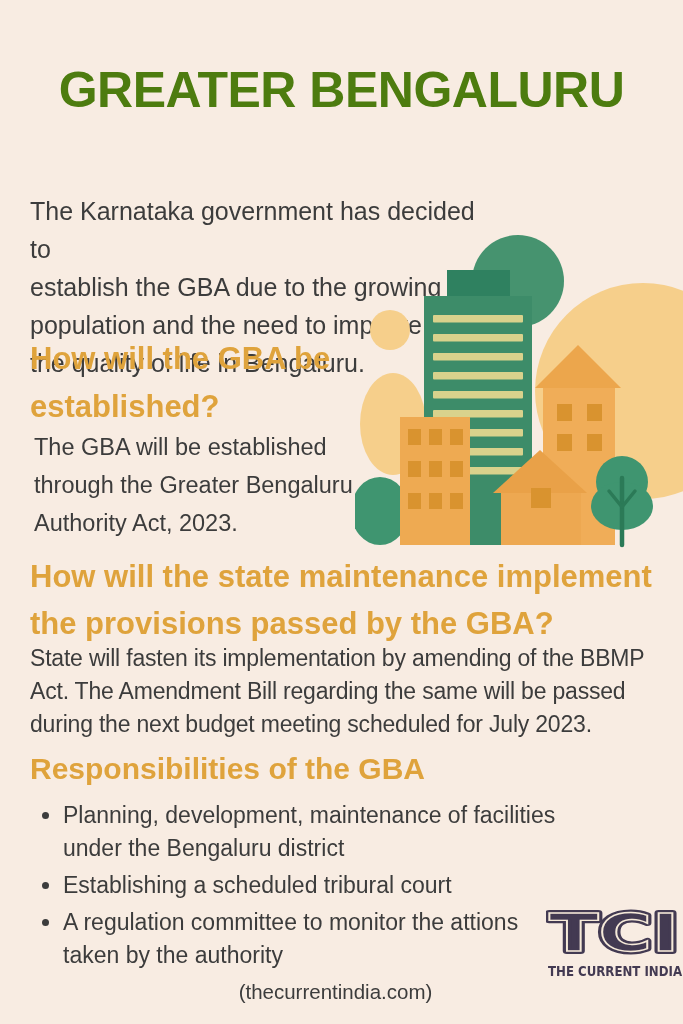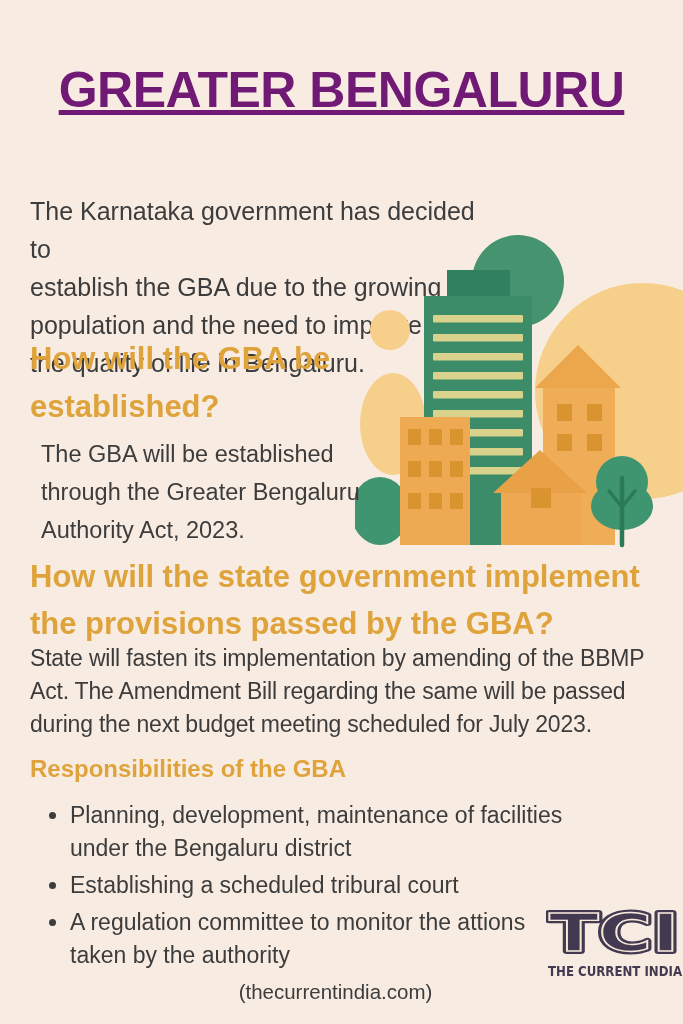--- a/index.html
+++ b/index.html
@@ -3,36 +3,36 @@
 <meta charset="utf-8">
 <style>
   html,body{margin:0;padding:0;background:#f8ece2;}
   .poster{
     position:relative;width:683px;height:1024px;overflow:hidden;
     background:#f8ece2;color:#3c3c3c;
     font-family:"Liberation Sans", sans-serif;
   }
   .title{
     position:absolute;top:26px;left:0;right:0;text-align:center;
-    color:#701a75;font-weight:800;font-size:50px;line-height:60px;letter-spacing:-0.5px;text-decoration:underline;
+    color:#4d7c0f;font-weight:800;font-size:50px;line-height:60px;letter-spacing:-0.5px;
   }
   .title span{display:block;}
   .pre{white-space:pre-line;}
   .intro{
     position:absolute;top:167px;left:30px;width:470px;
     font-size:25px;line-height:38px;
   }
   .gold-h{position:absolute;left:30px;color:#dfa33c;font-weight:700;margin:0;}
   .h-est{top:335px;font-size:31px;line-height:48px;}
-  .b-est{position:absolute;top:424px;left:30px;font-size:23.5px;line-height:38px;margin:11px;}
+  .b-est{position:absolute;top:424px;left:30px;font-size:23.5px;line-height:38px;margin:4px;}
   .h-impl{top:553px;font-size:31px;line-height:47px;}
   .b-impl{position:absolute;top:642px;left:30px;font-size:23px;line-height:33px;letter-spacing:-0.2px;margin:0;}
-  .h-resp{top:751px;font-size:24px;line-height:36px;}
+  .h-resp{top:751px;font-size:30px;line-height:36px;}
   .bullets{
-    position:absolute;top:799px;left:44px;width:560px;margin:0;
+    position:absolute;top:799px;left:37px;width:560px;margin:0;
     padding:0 0 0 26px;font-size:23px;line-height:33px;
   }
   .bullets li{margin-bottom:4px;}
   .illustration{position:absolute;left:355px;top:235px;}
   .logo{position:absolute;left:546px;top:898px;}
   .footer{
     position:absolute;top:980px;left:0;right:12px;margin:0;
     text-align:center;font-size:20.5px;color:#3c3c3c;
   }
 </style>
@@ -109,21 +109,21 @@
       <path d="M267,272 L254,256 M267,272 L280,256" stroke="#2b7a57" stroke-width="3.5" stroke-linecap="round" fill="none"></path>
     </g>
   </svg>
 
   <h2 class="gold-h h-est pre">How will the GBA be
 established?</h2>
   <p class="b-est pre">The GBA will be established
 through the Greater Bengaluru
 Authority Act, 2023.</p>
 
-  <h2 class="gold-h h-impl pre">How will the state government implement
+  <h2 class="gold-h h-impl pre">How will the state maintenance implement
 the provisions passed by the GBA?</h2>
   <p class="b-impl pre">State will fasten its implementation by amending of the BBMP
 Act. The Amendment Bill regarding the same will be passed
 during the next budget meeting scheduled for July 2023.</p>
 
   <h2 class="gold-h h-resp">Responsibilities of the GBA</h2>
   <ul class="bullets">
     <li class="pre">Planning, development, maintenance of facilities
 under the Bengaluru district</li>
     <li class="pre">Establishing a scheduled tribural court</li>

